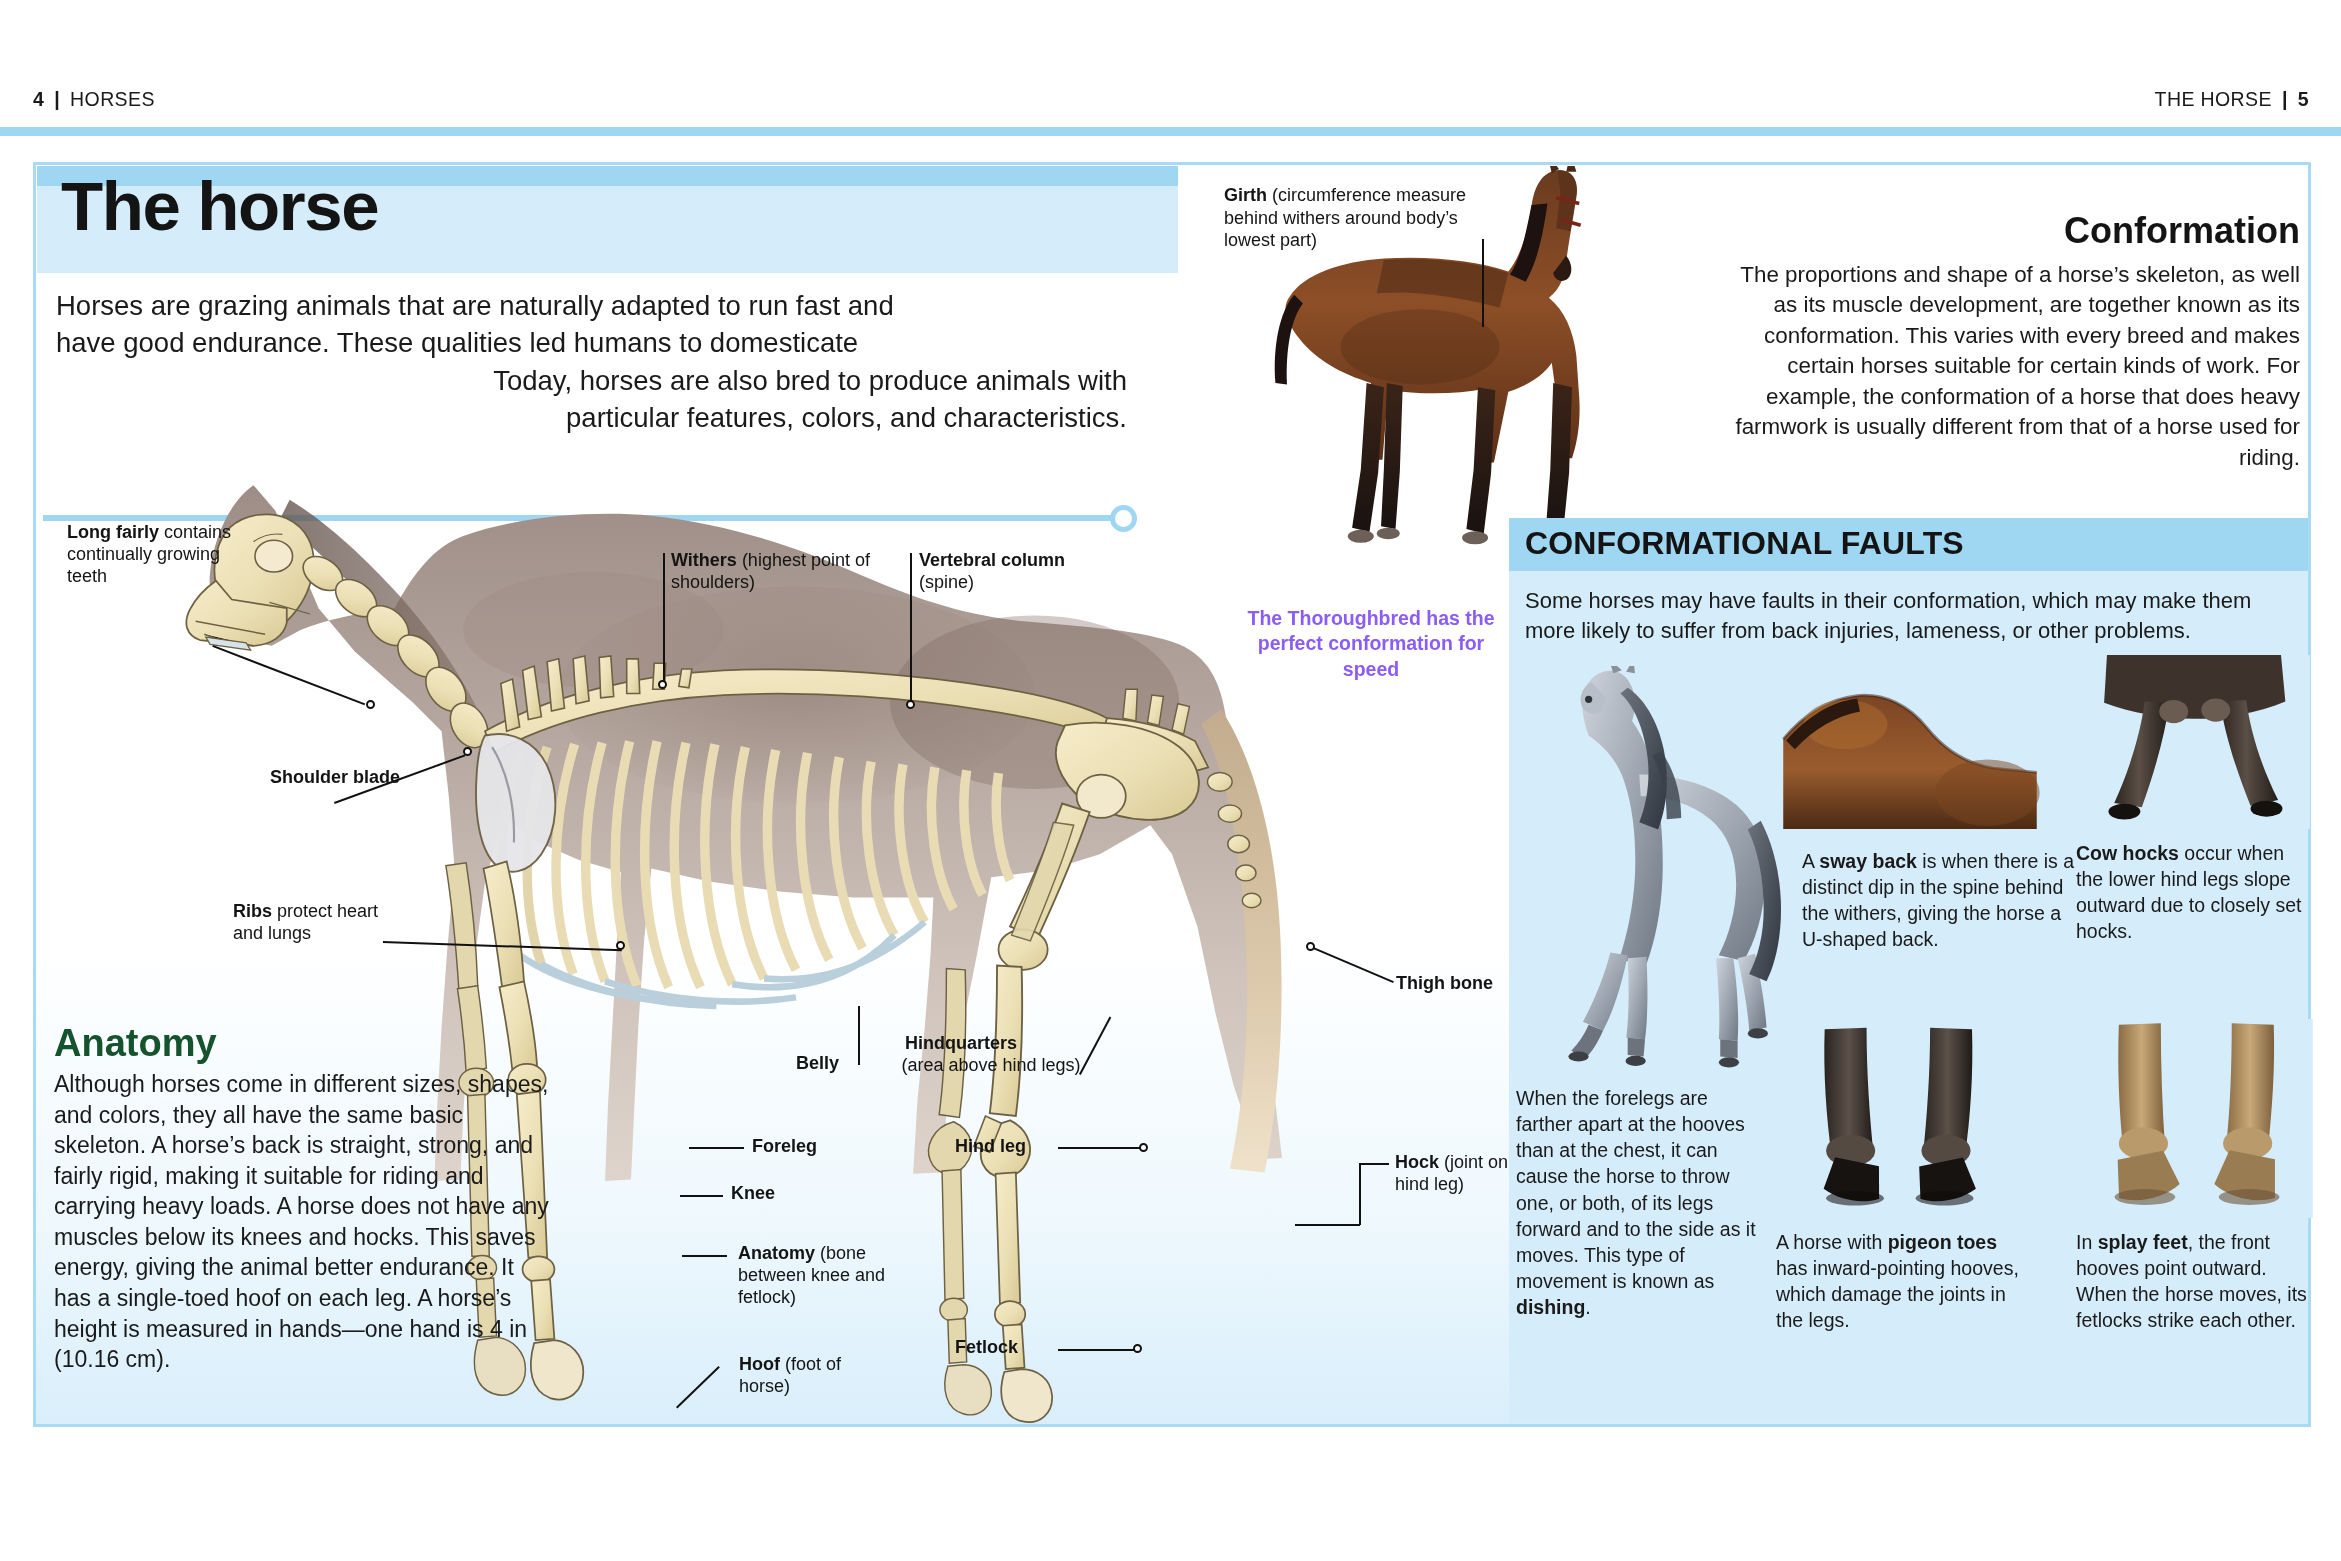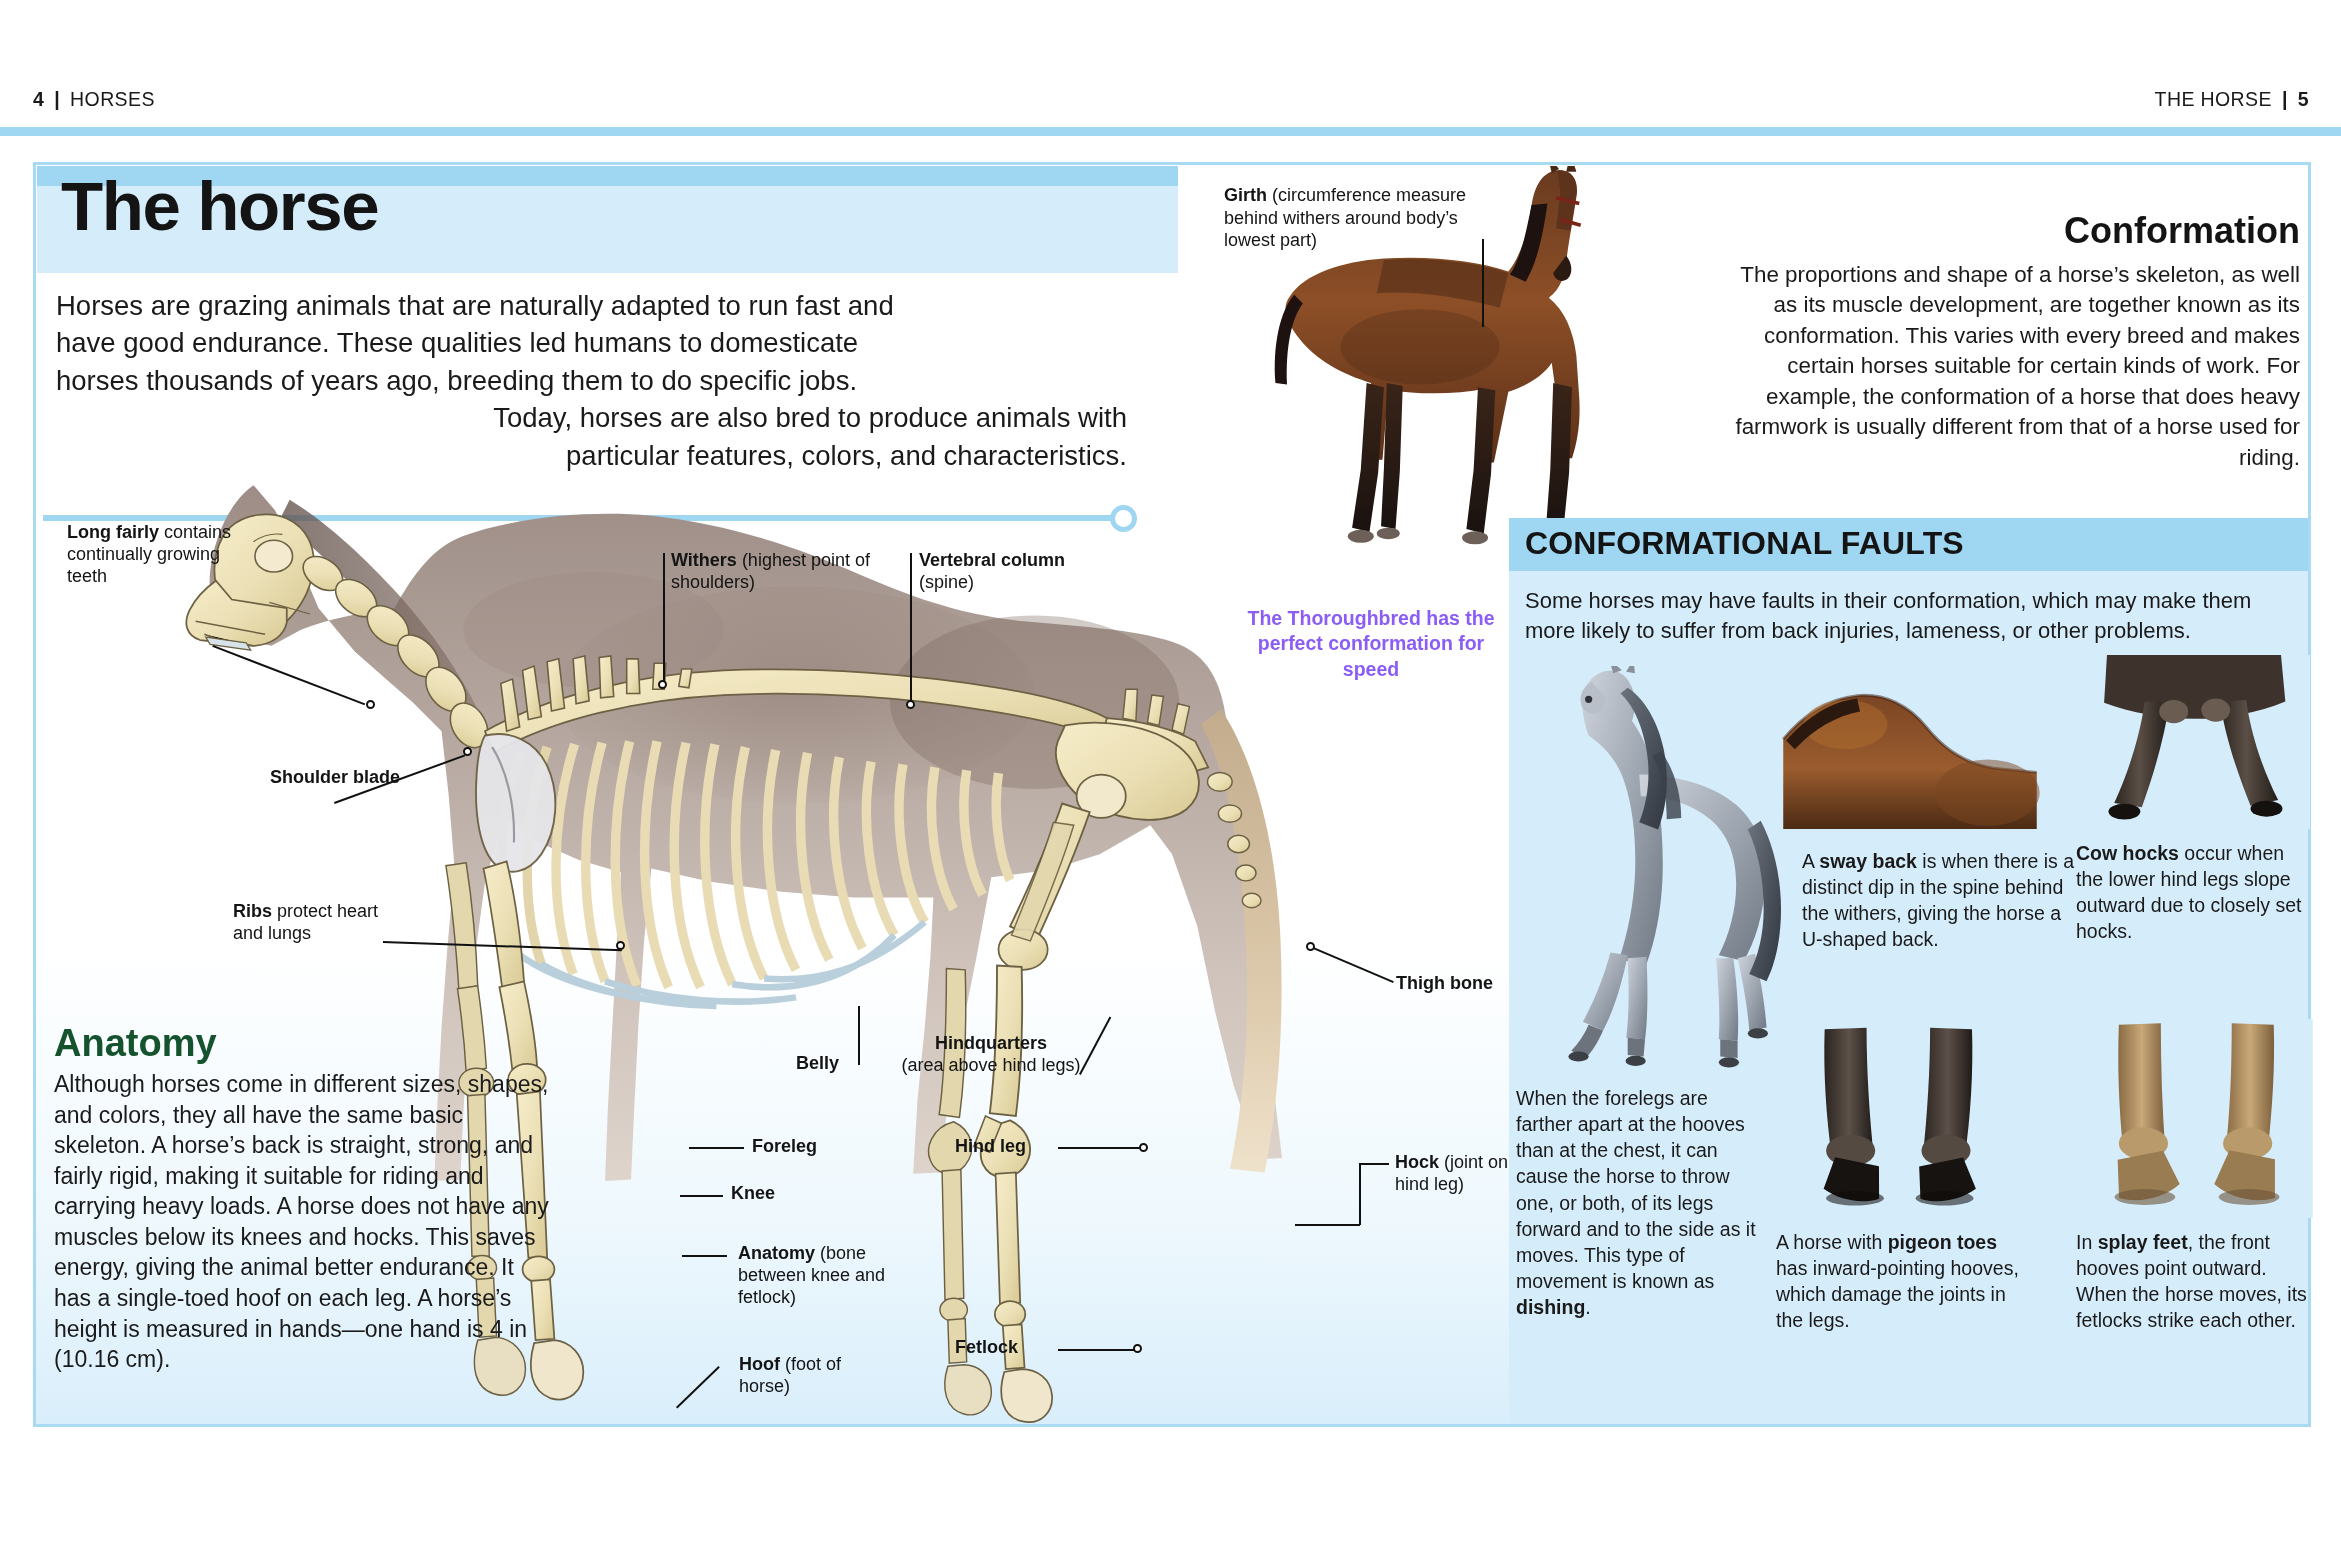--- a/index.html
+++ b/index.html
@@ -92,21 +92,20 @@
 <div class="spread"></div>
 
 <div class="titleband">
   <div class="bar"></div>
 </div>
 <div id="page-title">The horse</div>
 
 <div id="intro">
   <span class="l1">Horses are grazing animals that are naturally adapted to run fast and</span>
   <span class="l2">have good endurance. These qualities led humans to domesticate</span>
-  <span class="l3">horses thousands of years ago, breeding them to do specific jobs.</span>
   <span class="l4">Today, horses are also bred to produce animals with</span>
   <span class="l5">particular features, colors, and characteristics.</span>
 </div>
 <div id="title-leader"></div>
 <div id="title-node"></div>
 
 <div class="art" style="left:145px;top:391px;width:1273px;height:1042px;">
 <svg width="1273" height="1042" viewBox="0 0 1760 1440">
   <defs>
     <linearGradient id="coat" x1="0" y1="0" x2="0" y2="1">
@@ -327,21 +326,21 @@
 </div>
 <div class="leader v" style="left:910px;top:553px;height:152px;"></div>
 <div class="dot" style="left:906px;top:700px;"></div>
 
 <div class="callout" style="left:752px;top:1053px;width:87px;text-align:right;font-weight:700;">
   <span>Belly</span>
 </div>
 <div class="leader v" style="left:858px;top:1006px;height:59px;"></div>
 
 <div class="callout" style="left:861px;top:1033px;width:260px;">
-  <div style="text-align:center;"><b>Hindquarters</b></div>
+  <div style="text-align:left;margin-left:44px;"><b>Hindquarters</b></div>
   <div style="text-align:center;"><span>(area above hind legs)</span></div>
 </div>
 <div class="diag" style="left:1079px;top:1074px;width:65px;transform:rotate(-62deg);"></div>
 
 <div class="callout" style="left:1396px;top:973px;width:101px;font-weight:700;">
   <span>Thigh bone</span>
 </div>
 <div class="diag" style="left:1311px;top:946px;width:90px;transform:rotate(23deg);"></div>
 <div class="dot" style="left:1306px;top:942px;"></div>
 

